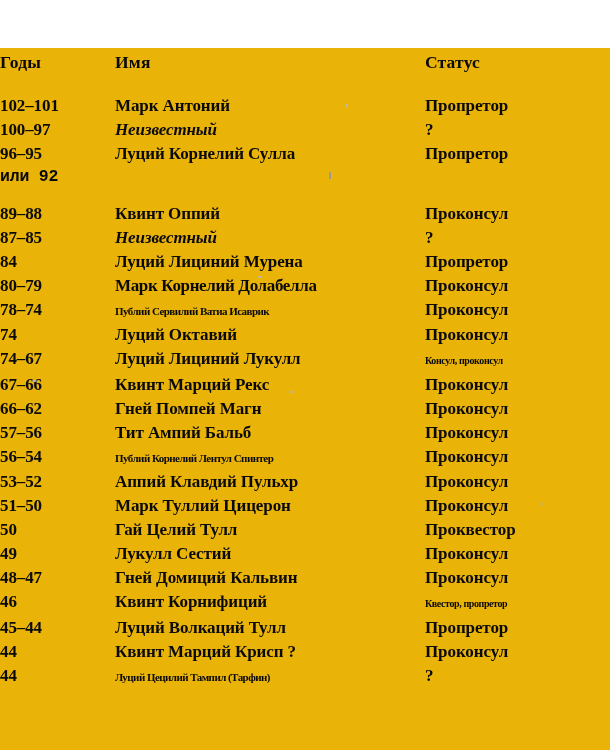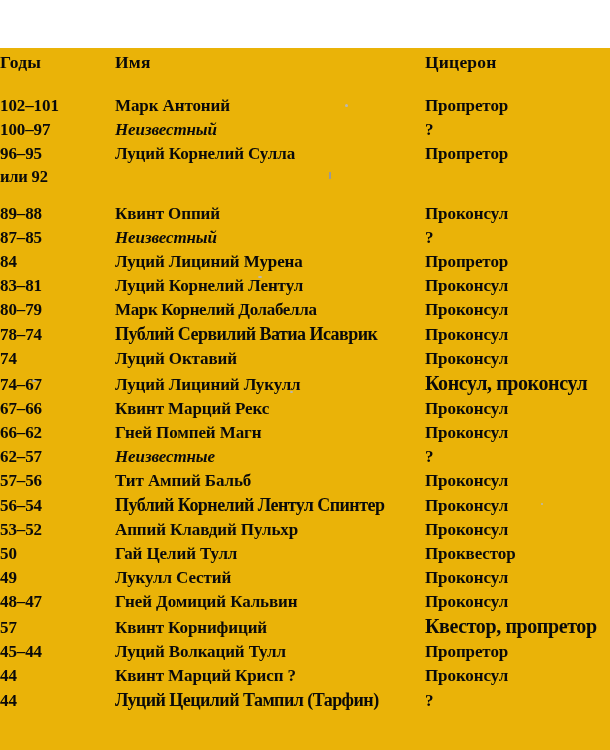--- a/index.html
+++ b/index.html
@@ -78,36 +78,37 @@
     font-size: 17px;
   }
 
   tr.row-tall td { line-height: 24px; }
 
   .years-cont {
     display: block;
     font-size: 16.5px;
     line-height: 22px;
     letter-spacing: -0.2px;
+    font-family: Liberation Mono, monospace;
   }
 
   .italic { font-style: italic; }
 
   .q { font-weight: 700; }
 
   .spacer-row td {
     height: 7px;
     line-height: 7px;
     font-size: 0;
   }
 
   .name-wide { letter-spacing: -0.35px; }
-  .name-xwide { letter-spacing: -0.55px; font-size: 18px; }
-
-  .stat-wide { letter-spacing: -0.4px; font-size: 20px; }
+  .name-xwide { letter-spacing: -0.55px; font-size: 11px; }
+
+  .stat-wide { letter-spacing: -0.4px; font-size: 10px; }
 
   .speck {
     position: absolute;
     background: #b8b8b8;
     border-radius: 50%;
   }
   .speck.s1 { left: 345px; top: 56px;  width: 3px; height: 3px; }
   .speck.s2 { left: 329px; top: 124px; width: 2px; height: 7px; background:#9a9a9a; border-radius:0; }
   .speck.s3 { left: 258px; top: 228px; width: 4px; height: 2px; }
   .speck.s4 { left: 32px;  top: 332px; width: 5px; height: 2px; }
@@ -123,21 +124,21 @@
   <table class="roster">
     <colgroup>
       <col class="c-years">
       <col class="c-name">
       <col class="c-status">
     </colgroup>
     <thead>
       <tr>
         <th class="h-years">Годы</th>
         <th class="h-name">Имя</th>
-        <th class="h-status">Цицерон</th>
+        <th class="h-status">Статус</th>
       </tr>
     </thead>
     <tbody id="roster-body">
         <tr class="row-tall">
           <td class="d-years"><span>102–101</span></td>
           <td class="d-name"><span>Марк Антоний</span></td>
           <td class="d-status"><span>Пропретор</span></td>
         </tr>
         <tr class="row-tall">
           <td class="d-years"><span>100–97</span></td>
@@ -168,25 +169,20 @@
           <td class="d-years"><span>87–85</span></td>
           <td class="d-name"><span class="italic">Неизвестный</span></td>
           <td class="d-status"><span class="q">?</span></td>
         </tr>
         <tr class="row-tall">
           <td class="d-years"><span>84</span></td>
           <td class="d-name"><span>Луций Лициний Мурена</span></td>
           <td class="d-status"><span>Пропретор</span></td>
         </tr>
         <tr class="row-tall">
-          <td class="d-years"><span>83–81</span></td>
-          <td class="d-name"><span>Луций Корнелий Лентул</span></td>
-          <td class="d-status"><span>Проконсул</span></td>
-        </tr>
-        <tr class="row-tall">
           <td class="d-years"><span>80–79</span></td>
           <td class="d-name"><span class="name-wide">Марк Корнелий Долабелла</span></td>
           <td class="d-status"><span>Проконсул</span></td>
         </tr>
         <tr class="row-tall">
           <td class="d-years"><span>78–74</span></td>
           <td class="d-name"><span class="name-xwide">Публий Сервилий Ватиа Исаврик</span></td>
           <td class="d-status"><span>Проконсул</span></td>
         </tr>
         <tr class="row-tall">
@@ -203,56 +199,56 @@
           <td class="d-years"><span>67–66</span></td>
           <td class="d-name"><span>Квинт Марций Рекс</span></td>
           <td class="d-status"><span>Проконсул</span></td>
         </tr>
         <tr class="row-tall">
           <td class="d-years"><span>66–62</span></td>
           <td class="d-name"><span>Гней Помпей Магн</span></td>
           <td class="d-status"><span>Проконсул</span></td>
         </tr>
         <tr class="row-tall">
-          <td class="d-years"><span>62–57</span></td>
-          <td class="d-name"><span class="italic">Неизвестные</span></td>
-          <td class="d-status"><span class="q">?</span></td>
-        </tr>
-        <tr class="row-tall">
           <td class="d-years"><span>57–56</span></td>
           <td class="d-name"><span>Тит Ампий Бальб</span></td>
           <td class="d-status"><span>Проконсул</span></td>
         </tr>
         <tr class="row-tall">
           <td class="d-years"><span>56–54</span></td>
           <td class="d-name"><span class="name-xwide">Публий Корнелий Лентул Спинтер</span></td>
           <td class="d-status"><span>Проконсул</span></td>
         </tr>
         <tr class="row-tall">
           <td class="d-years"><span>53–52</span></td>
           <td class="d-name"><span>Аппий Клавдий Пульхр</span></td>
+          <td class="d-status"><span>Проконсул</span></td>
+        </tr>
+        <tr class="row-tall">
+          <td class="d-years"><span>51–50</span></td>
+          <td class="d-name"><span>Марк Туллий Цицерон</span></td>
           <td class="d-status"><span>Проконсул</span></td>
         </tr>
         <tr class="row-tall">
           <td class="d-years"><span>50</span></td>
           <td class="d-name"><span>Гай Целий Тулл</span></td>
           <td class="d-status"><span>Проквестор</span></td>
         </tr>
         <tr class="row-tall">
           <td class="d-years"><span>49</span></td>
           <td class="d-name"><span>Лукулл Сестий</span></td>
           <td class="d-status"><span>Проконсул</span></td>
         </tr>
         <tr class="row-tall">
           <td class="d-years"><span>48–47</span></td>
           <td class="d-name"><span>Гней Домиций Кальвин</span></td>
           <td class="d-status"><span>Проконсул</span></td>
         </tr>
         <tr class="row-tall">
-          <td class="d-years"><span>57</span></td>
+          <td class="d-years"><span>46</span></td>
           <td class="d-name"><span>Квинт Корнифиций</span></td>
           <td class="d-status"><span class="stat-wide">Квестор, пропретор</span></td>
         </tr>
         <tr class="row-tall">
           <td class="d-years"><span>45–44</span></td>
           <td class="d-name"><span>Луций Волкаций Тулл</span></td>
           <td class="d-status"><span>Пропретор</span></td>
         </tr>
         <tr class="row-tall">
           <td class="d-years"><span>44</span></td>

